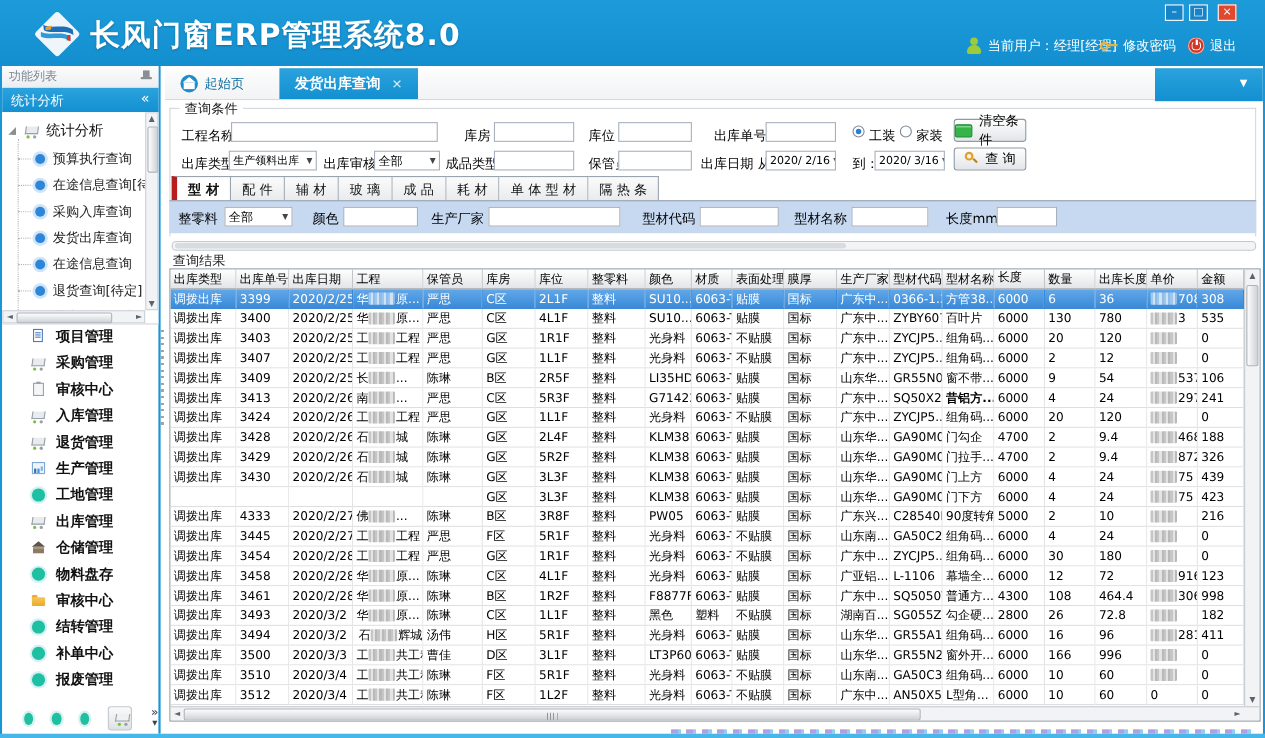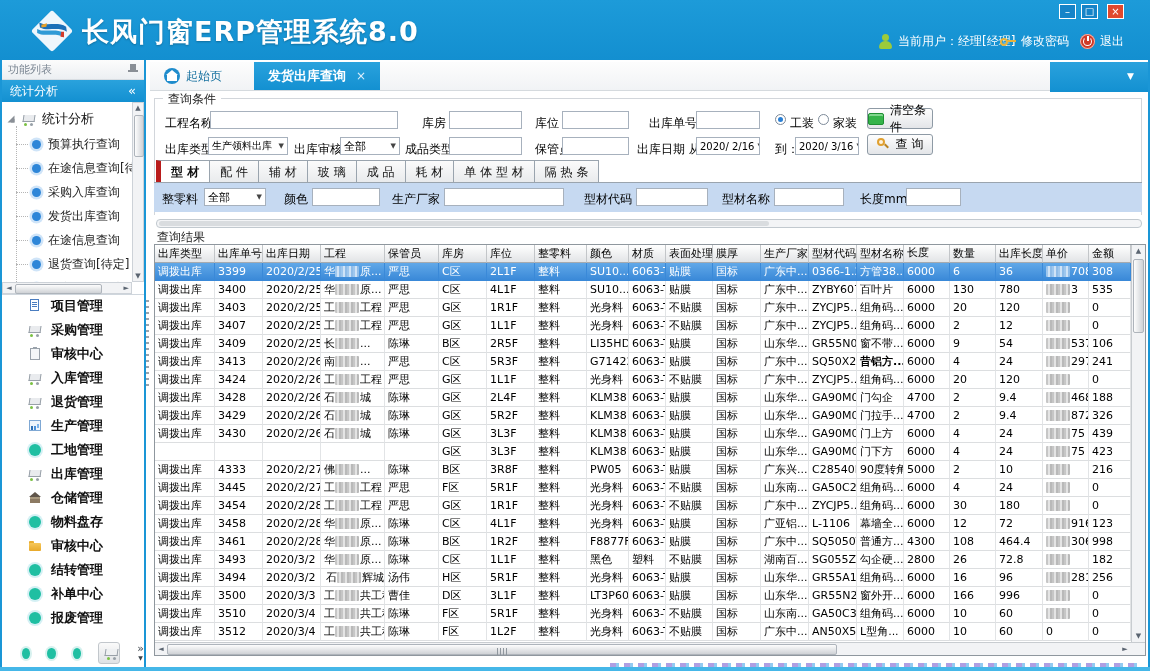--- a/index.html
+++ b/index.html
@@ -803,21 +803,21 @@
           <div class="bc" style="width: 37px;">6063-T5</div>
           <div class="bc" style="width: 47px;">贴膜</div>
           <div class="bc" style="width: 48px;">国标</div>
           <div class="bc" style="width: 48px;">山东华...</div>
           <div class="bc" style="width: 48px;">GR55A11</div>
           <div class="bc" style="width: 47px;">组角码...</div>
           <div class="bc" style="width: 46px;">6000</div>
           <div class="bc" style="width: 46px;">16</div>
           <div class="bc" style="width: 47px;">96</div>
           <div class="bc" style="width: 46px;"><span class="bl"></span>2812</div>
-          <div class="bc" style="width: 42px;">256</div>
+          <div class="bc" style="width: 42px;">411</div>
         </div>
         <div class="grow">
           <div class="bc" style="width: 60px;">调拨出库</div>
           <div class="bc" style="width: 48px;">3500</div>
           <div class="bc" style="width: 58px;">2020/3/3</div>
           <div class="bc" style="width: 64px;">工<span class="bl"></span>共工程</div>
           <div class="bc" style="width: 54px;">曹佳</div>
           <div class="bc" style="width: 48px;">D区</div>
           <div class="bc" style="width: 48px;">3L1F</div>
           <div class="bc" style="width: 52px;">整料</div>

